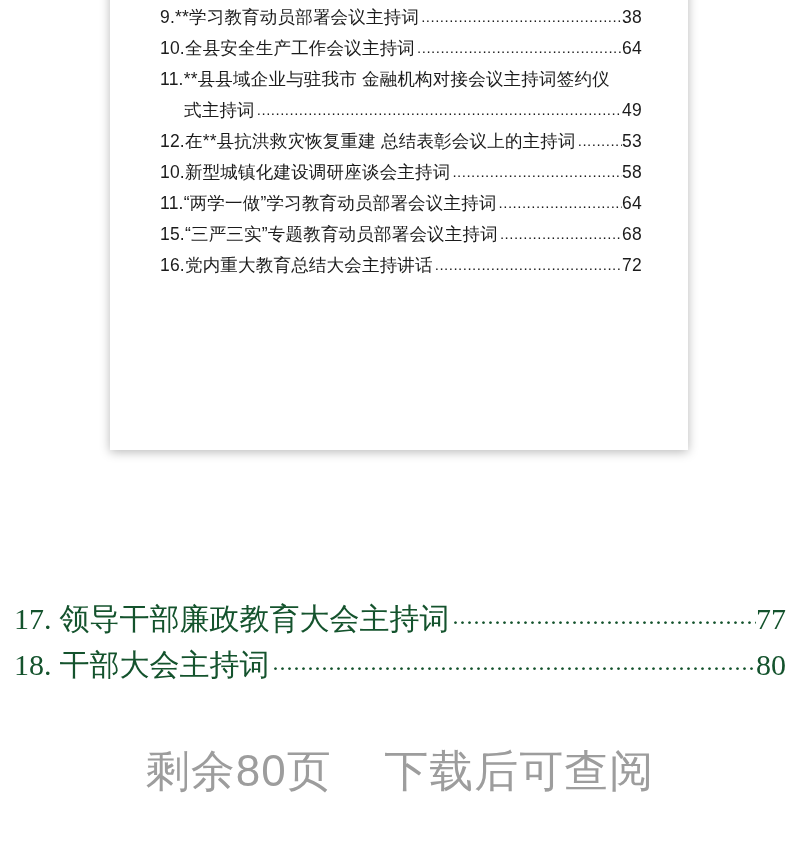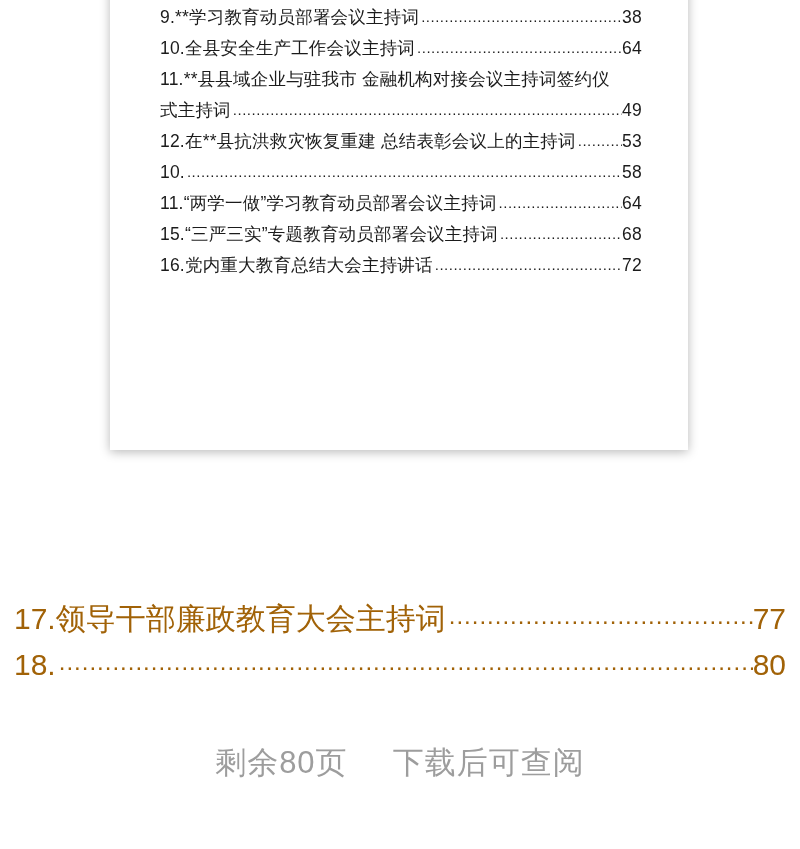--- a/index.html
+++ b/index.html
@@ -74,60 +74,62 @@
   .toc-row.wrap .line1 {
     display: flex;
     align-items: flex-start;
   }
   .toc-row.wrap .line2 {
     display: flex;
     align-items: flex-start;
   }
   .toc-row.wrap .line2 .toc-title {
     padding-left: 0;
+    margin-left: 24px;
   }
 
   
   .big-list {
     position: absolute;
     left: 14px;
     right: 14px;
     top: 596px;
   }
   .big-row {
     display: flex;
     align-items: flex-end;
     font-size: 30px;
     line-height: 46px;
-    color: #a16207;
-    white-space: nowrap;
+    color: #14532d;
+    white-space: nowrap;
+    font-family: Liberation Serif, serif;
   }
   .big-row .b-num { flex: 0 0 auto; }
-  .big-row .b-title { flex: 0 0 auto; }
+  .big-row .b-title { flex: 0 0 auto; margin-left: 8px; }
   .big-row .b-dots {
     flex: 1 1 auto;
     overflow: hidden;
     white-space: nowrap;
     font-size: 24px;
     letter-spacing: 1px;
     padding: 0 3px;
     position: relative;
     top: -3px;
   }
   .big-row .b-page { flex: 0 0 auto; text-align: right; }
 
   
   .footer-note {
     position: absolute;
     left: 0;
     right: 0;
     top: 742px;
     text-align: center;
     color: #9d9d9d;
-    font-size: 31px;
+    font-size: 44px;
     letter-spacing: 1px;
   }
   .footer-note .gap {
     display: inline-block;
     width: 26px;
   }
 </style>
 </head>
 <body>
 
@@ -162,20 +164,21 @@
 
     <div class="toc-row">
       <span class="toc-num">12.</span>
       <span class="toc-title">在**县抗洪救灾恢复重建  总结表彰会议上的主持词</span>
       <span class="toc-dots">......................................................................................................................................</span>
       <span class="toc-page">53</span>
     </div>
 
     <div class="toc-row">
       <span class="toc-num">10.</span>
+      <span class="toc-title">新型城镇化建设调研座谈会主持词</span>
       <span class="toc-dots">......................................................................................................................................</span>
       <span class="toc-page">58</span>
     </div>
 
     <div class="toc-row">
       <span class="toc-num">11.</span>
       <span class="toc-title">“两学一做”学习教育动员部署会议主持词</span>
       <span class="toc-dots">......................................................................................................................................</span>
       <span class="toc-page">64</span>
     </div>
@@ -201,20 +204,21 @@
 
   <div class="big-row">
     <span class="b-num">17.</span>
     <span class="b-title">领导干部廉政教育大会主持词</span>
     <span class="b-dots">......................................................................................................................................</span>
     <span class="b-page">77</span>
   </div>
 
   <div class="big-row">
     <span class="b-num">18.</span>
+    <span class="b-title">干部大会主持词</span>
     <span class="b-dots">......................................................................................................................................</span>
     <span class="b-page">80</span>
   </div>
 
 </div>
 
 <div class="footer-note">
   <span>剩余80页</span>
   <span class="gap"></span>
   <span>下载后可查阅</span>

